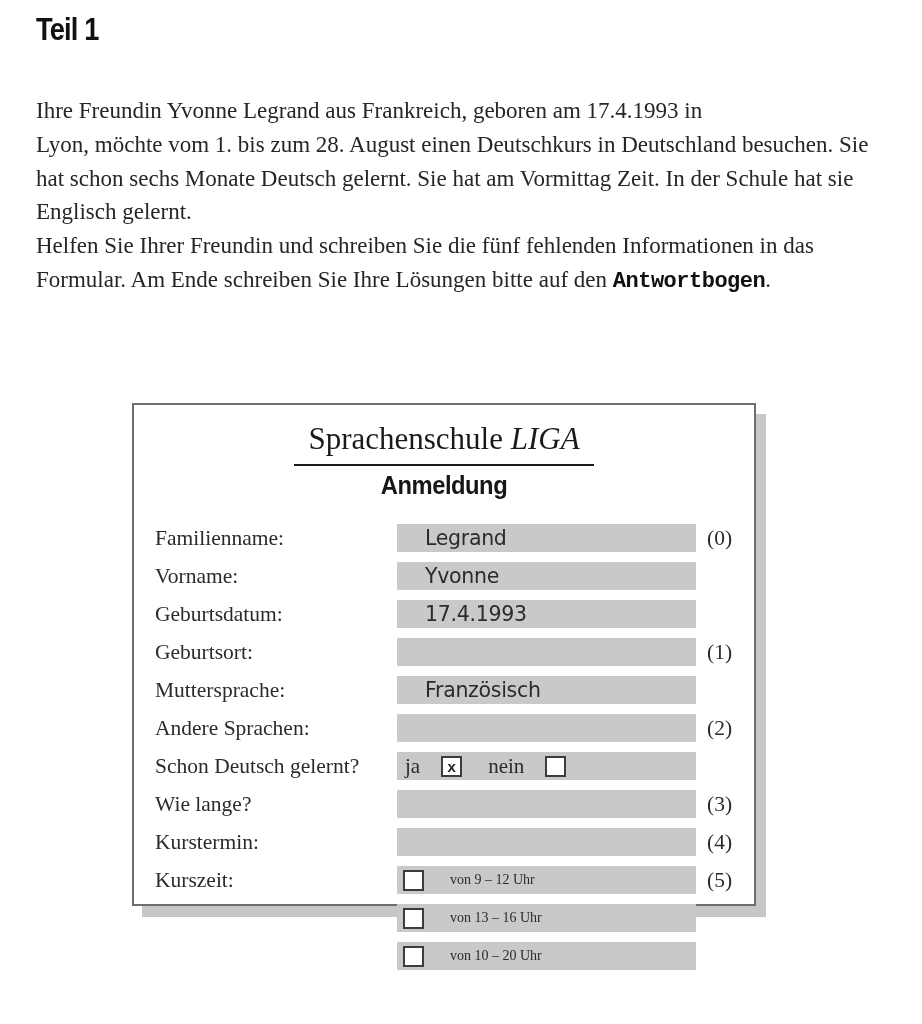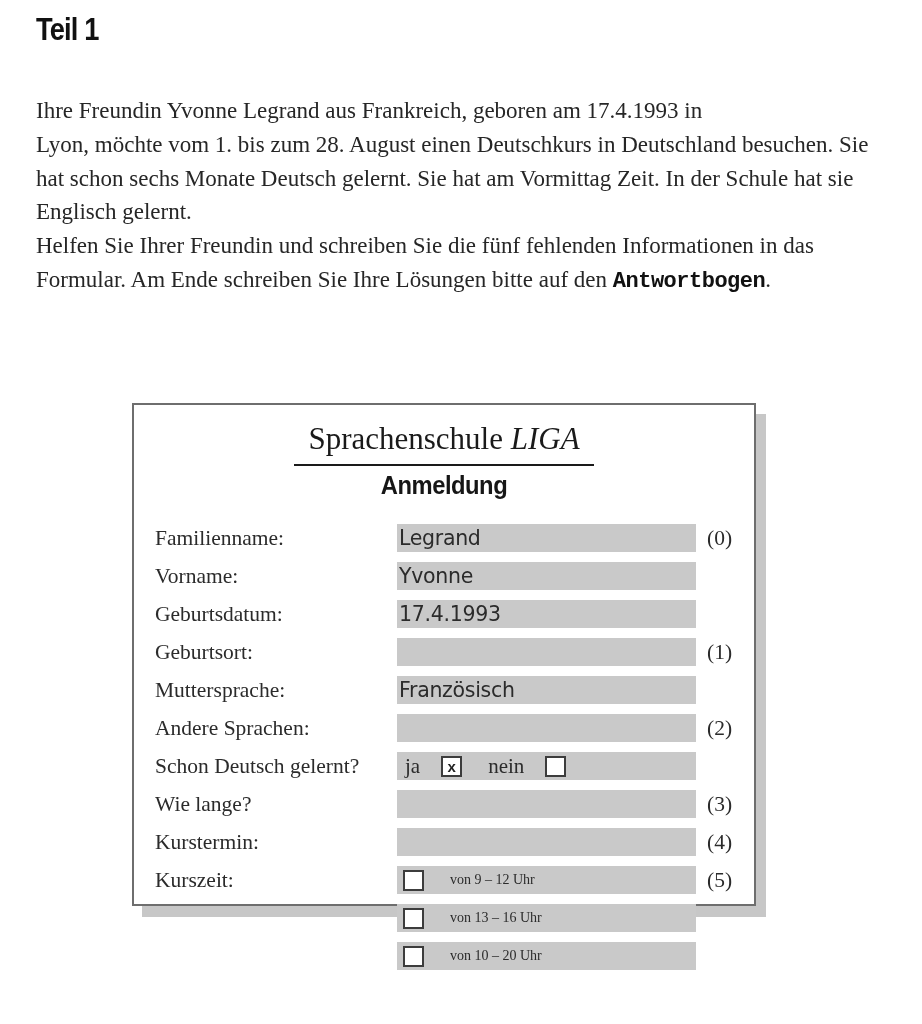--- a/index.html
+++ b/index.html
@@ -47,21 +47,21 @@
   }
 
   .rows { margin-top:24px; }
   .row {
     display:flex; align-items:center; height:28px; margin-bottom:10px;
     padding-left:21px;
   }
   .flabel { width:242px; font-size:21.5px; color:#2b2b2b; flex:none; }
   .field {
     width:299px; height:28px; background:#c9c9c9; flex:none;
-    display:flex; align-items:center; padding-left:2px;
+    display:flex; align-items:center; padding-left:28px;
   }
   .fvalue {
     font-family:"DejaVu Sans", sans-serif; font-size:20.5px;
     color:#2b2b2b; letter-spacing:-.3px;
   }
   .fnum { margin-left:11px; font-size:21.5px; color:#2b2b2b; }
 
   
   .cb {
     width:21px; height:21px; background:#ffffff; border:2px solid #3c3c3c;

